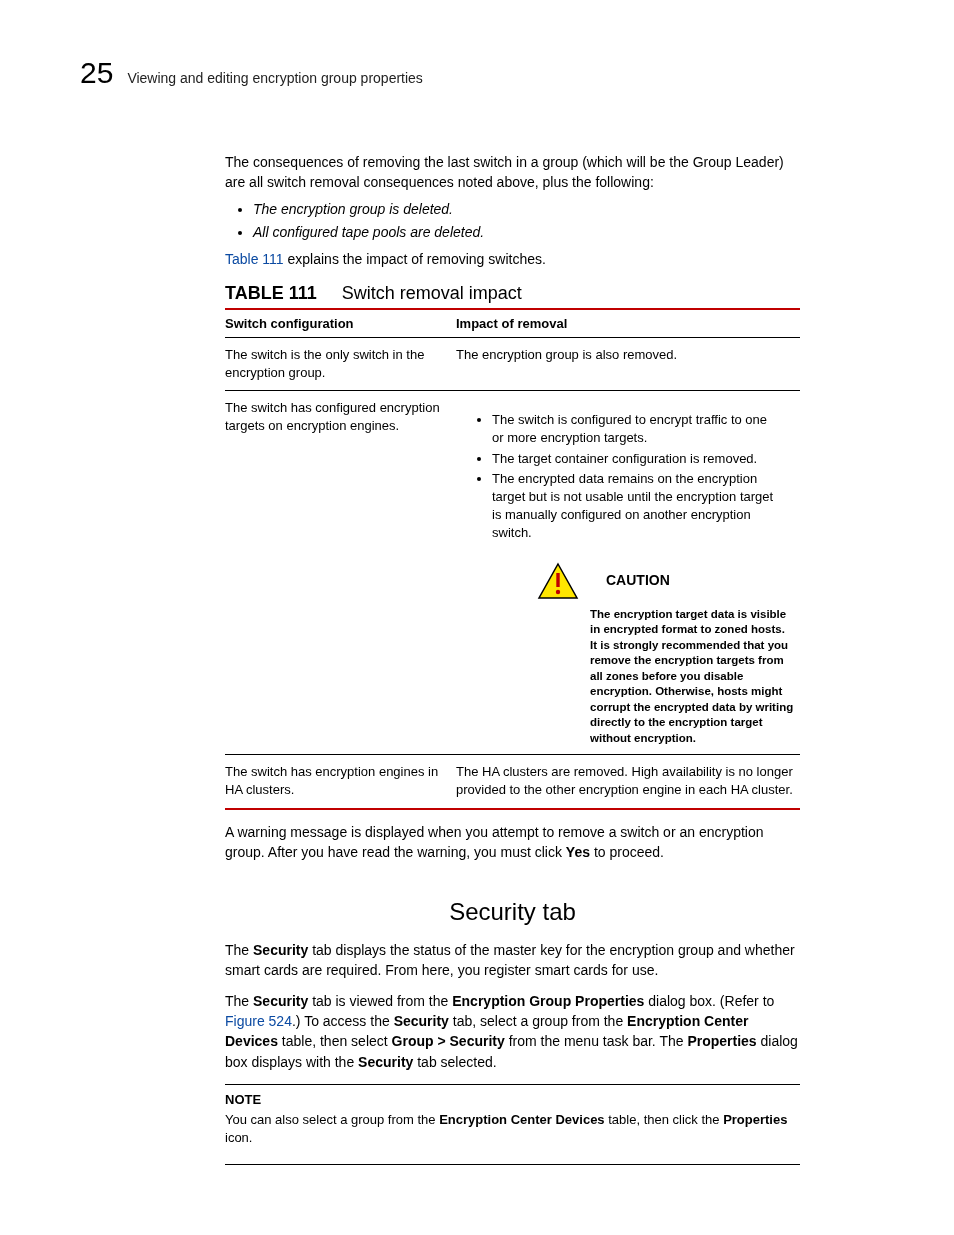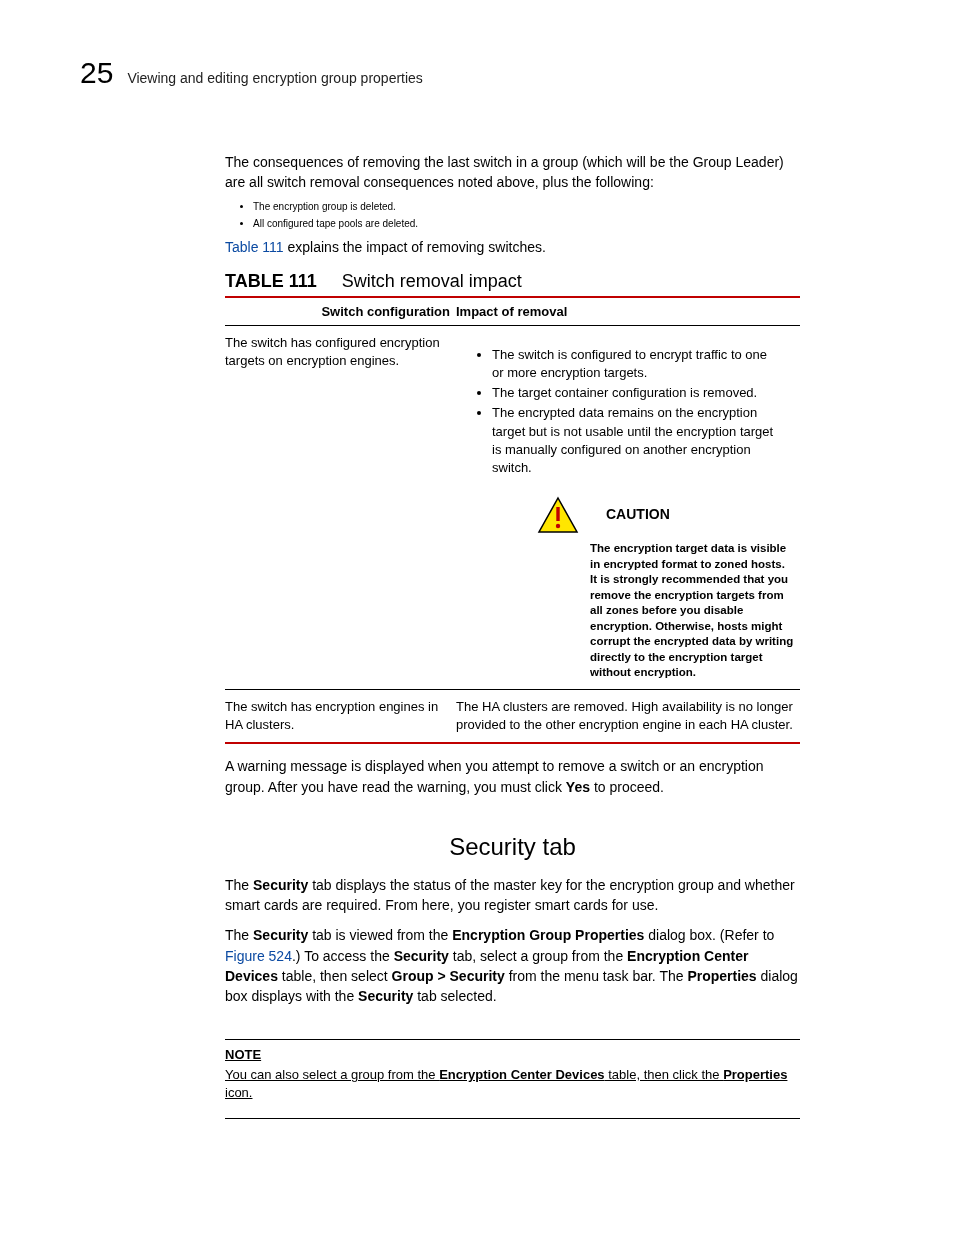--- a/index.html
+++ b/index.html
@@ -37,24 +37,25 @@
   .para {
     font-size: 14px;
     line-height: 1.45;
     margin: 0 0 6px 0;
   }
   ul.top-bullets {
     margin: 6px 0 6px 0;
     padding-left: 28px;
   }
   ul.top-bullets li {
-    font-size: 10px;
+    font-size: 14px;
     line-height: 1.5;
     list-style: disc;
     margin-bottom: 2px;
+    font-style: italic;
   }
   .link {
     color: #0b4aa2;
   }
   .table-caption {
     font-size: 18px;
     margin-top: 14px;
     margin-bottom: 4px;
   }
   .table-caption .tc-label {
@@ -72,21 +73,20 @@
   table.switch-table thead th {
     text-align: left;
     font-weight: 700;
     border-top: 2px solid #c00000;
     border-bottom: 1px solid #000000;
     padding: 6px 6px 6px 0;
     vertical-align: top;
   }
   table.switch-table thead th:first-child {
     width: 225px;
-    text-align: right;
   }
   table.switch-table tbody td {
     border-bottom: 1px solid #000000;
     padding: 8px 6px 8px 0;
     vertical-align: top;
     font-size: 13px;
     line-height: 1.4;
   }
   table.switch-table tbody tr:last-child td {
     border-bottom: 2px solid #c00000;
@@ -126,24 +126,23 @@
     margin: 36px 0 14px 0;
     text-align: center;
   }
   .bold {
     font-weight: 700;
   }
   .note-block {
     border-top: 1px solid #000;
     border-bottom: 1px solid #000;
     padding: 6px 0 16px 0;
-    margin-top: 32px;
+    margin-top: 12px;
     font-size: 13px;
     line-height: 1.4;
-    text-decoration: underline;
   }
   .note-label {
     font-weight: 700;
     font-size: 13px;
     margin-bottom: 2px;
   }
 </style>
 </head>
 <body>
 
@@ -173,20 +172,24 @@
     </div>
 
     <table class="switch-table">
       <thead>
         <tr>
           <th>Switch configuration</th>
           <th>Impact of removal</th>
         </tr>
       </thead>
       <tbody>
+        <tr>
+          <td>The switch is the only switch in the encryption group.</td>
+          <td>The encryption group is also removed.</td>
+        </tr>
         <tr>
           <td>The switch has configured encryption targets on encryption engines.</td>
           <td>
             <ul class="cell-bullets">
               <li>The switch is configured to encrypt traffic to one or more encryption targets.</li>
               <li>The target container configuration is removed.</li>
               <li>The encrypted data remains on the encryption target but is not usable until the encryption target is manually configured on another encryption switch.</li>
             </ul>
             <div class="caution-block">
               <div class="caution-head">

